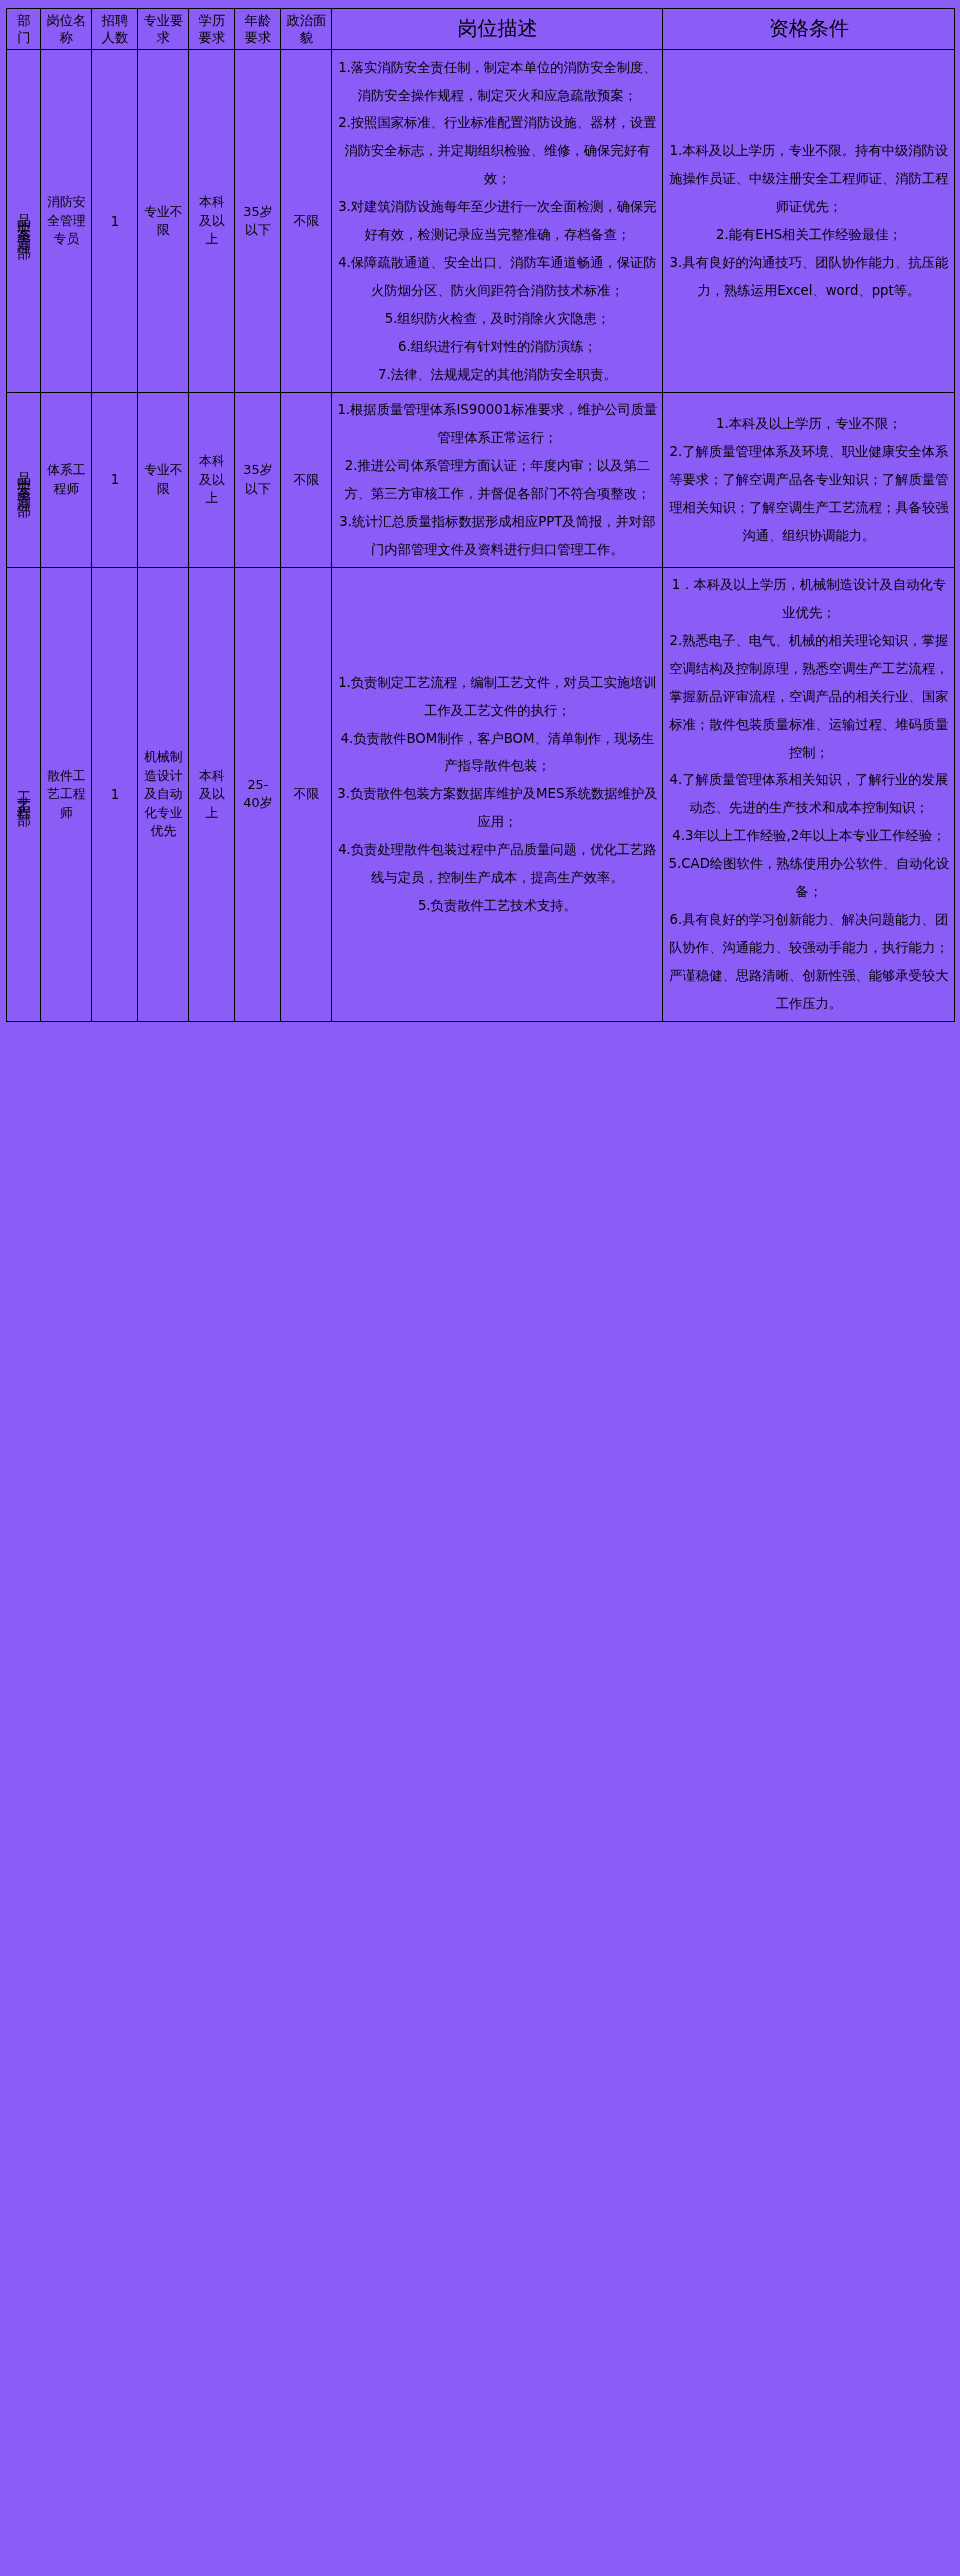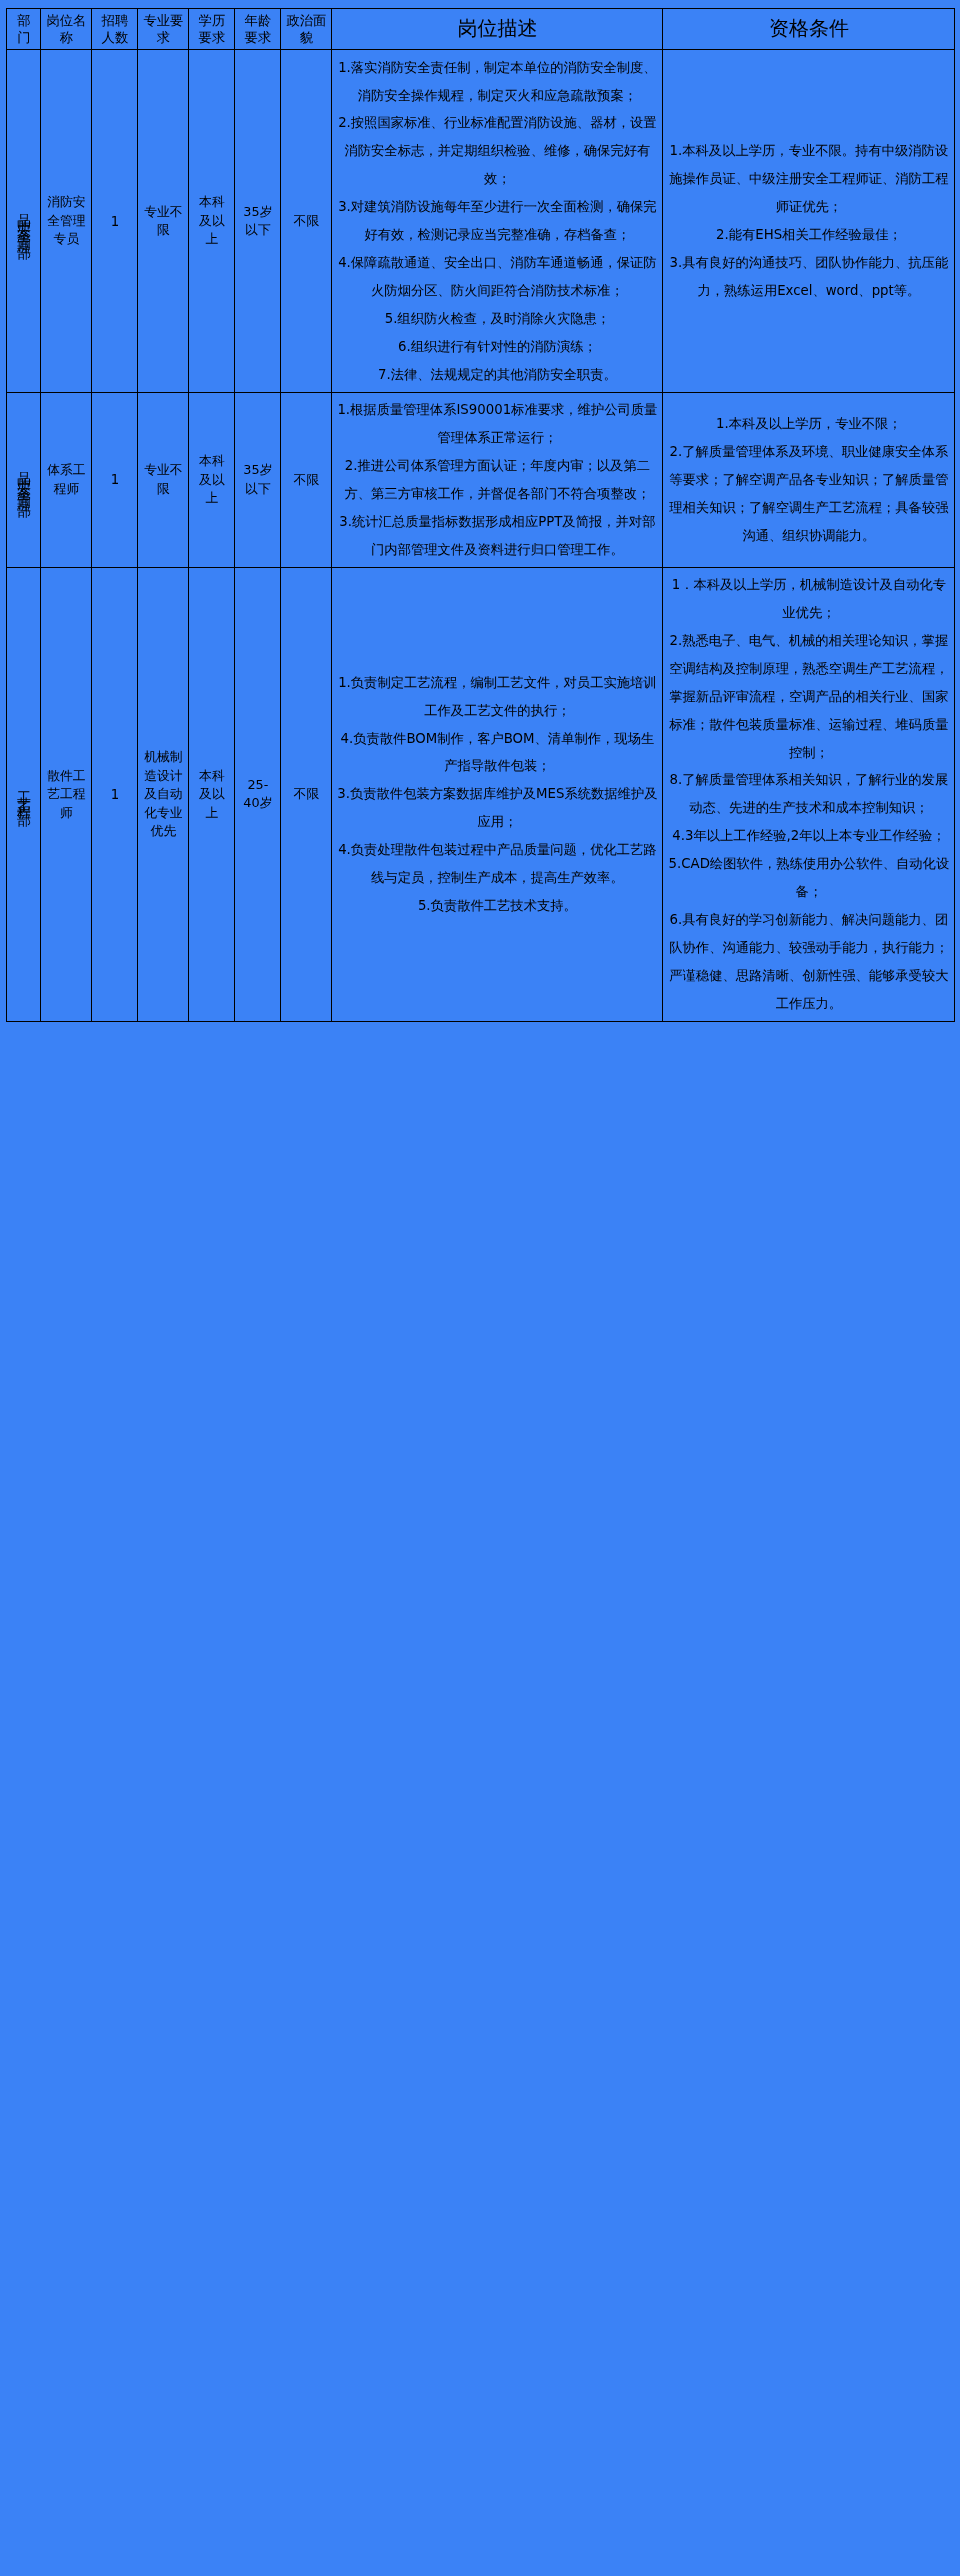--- a/index.html
+++ b/index.html
@@ -7,21 +7,21 @@
     padding: 0;
     background: #ffffff;
   }
   body {
     font-family: "DejaVu Sans", "Liberation Sans", sans-serif;
     color: #000000;
   }
   .page {
     width: 961px;
     min-height: 2576px;
-    background: #3b82f6;
+    background: #8b5cf6;
     box-sizing: border-box;
     padding: 7.5px 6.4px 10.7px 6.4px;
   }
   table.job-table {
     border-collapse: collapse;
     table-layout: fixed;
     width: 948px;
     margin: 0 auto;
   }
   table.job-table th,
@@ -188,21 +188,21 @@
         <td class="body-cell mid">
           <p class="para">1.负责制定工艺流程，编制工艺文件，对员工实施培训工作及工艺文件的执行；</p>
           <p class="para">4.负责散件BOM制作，客户BOM、清单制作，现场生产指导散件包装；</p>
           <p class="para">3.负责散件包装方案数据库维护及MES系统数据维护及应用；</p>
           <p class="para">4.负责处理散件包装过程中产品质量问题，优化工艺路线与定员，控制生产成本，提高生产效率。</p>
           <p class="para">5.负责散件工艺技术支持。</p>
         </td>
         <td class="body-cell">
           <p class="para">1．本科及以上学历，机械制造设计及自动化专业优先；</p>
           <p class="para">2.熟悉电子、电气、机械的相关理论知识，掌握空调结构及控制原理，熟悉空调生产工艺流程，掌握新品评审流程，空调产品的相关行业、国家标准；散件包装质量标准、运输过程、堆码质量控制；</p>
-          <p class="para">8.了解质量管理体系相关知识，了解行业的发展动态、先进的生产技术和成本控制知识；</p>
+          <p class="para">4.了解质量管理体系相关知识，了解行业的发展动态、先进的生产技术和成本控制知识；</p>
           <p class="para">4.3年以上工作经验,2年以上本专业工作经验；</p>
           <p class="para">5.CAD绘图软件，熟练使用办公软件、自动化设备；</p>
           <p class="para">6.具有良好的学习创新能力、解决问题能力、团队协作、沟通能力、较强动手能力，执行能力；严谨稳健、思路清晰、创新性强、能够承受较大工作压力。</p>
         </td>
       </tr>
 
     </tbody>
   </table>
 </div>
 

